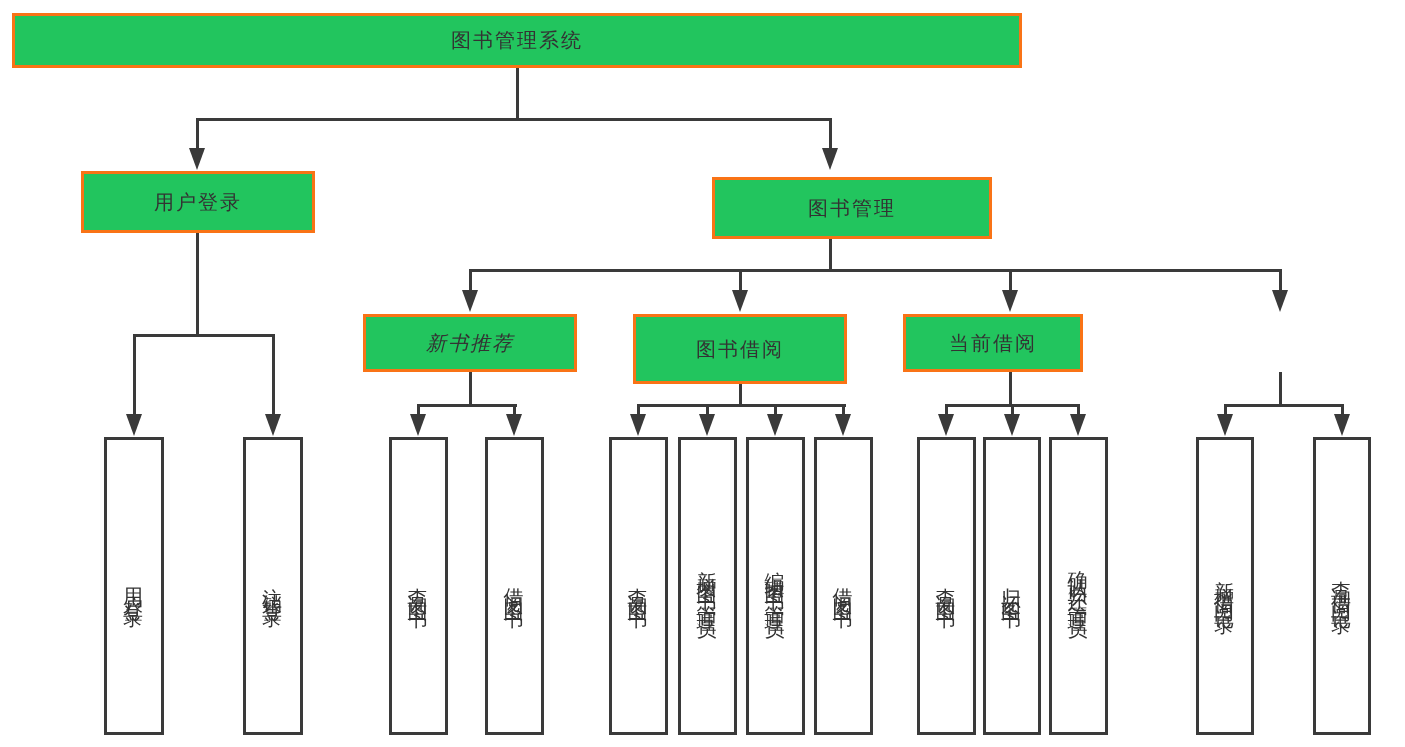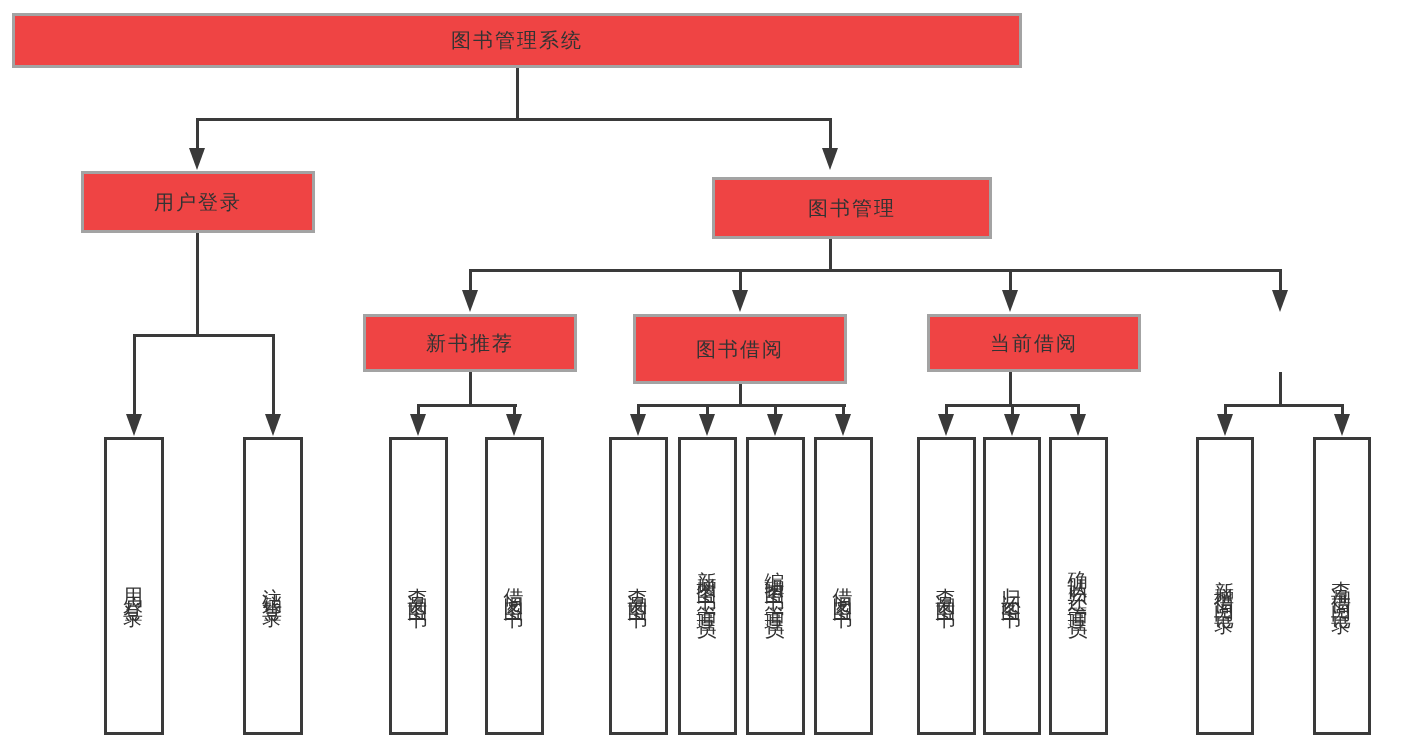--- a/index.html
+++ b/index.html
@@ -3,21 +3,21 @@
 <meta charset="utf-8">
 <style>
   * { margin:0; padding:0; box-sizing:border-box; }
   html,body { background:#ffffff; }
   body { font-family:"Liberation Sans", sans-serif; }
   .stage {
     position:relative; width:1405px; height:747px;
     background:#ffffff; overflow:hidden;
   }
   .box {
-    position:absolute; border:3px solid #a3a3a3; background:#ef4444;
+    position:absolute; border:3px solid #f97316; background:#22c55e;
     display:flex; align-items:center; justify-content:center;
     color:#333333; font-size:20px; letter-spacing:2px; z-index:2;
   }
   .vbox {
     position:absolute; border:3px solid #3a3a3a; background:#ffffff;
     display:flex; align-items:center; justify-content:center;
     color:#333333; font-size:20px; z-index:2;
   }
   .vtext { writing-mode:vertical-rl; letter-spacing:7px; }
   .line { position:absolute; background:#3a3a3a; z-index:1; }
@@ -42,29 +42,29 @@
   </div>
 
   <div class="box" style="left:81px; top:171px; width:234px; height:62px;">
     <span>用户登录</span>
   </div>
 
   <div class="box" style="left:712px; top:177px; width:280px; height:62px;">
     <span>图书管理</span>
   </div>
 
-  <div class="box" style="left:363px; top:314px; width:214px; height:58px;">
+  <div class="box" style="left:363px; top:314px; width:214px; height:58px;font-style:italic;">
     <span>新书推荐</span>
   </div>
 
   <div class="box" style="left:633px; top:314px; width:214px; height:70px;">
     <span>图书借阅</span>
   </div>
 
-  <div class="box" style="left:903px; top:314px; width:214px; height:58px;margin-left:24px;">
+  <div class="box" style="left:903px; top:314px; width:180px; height:58px;">
     <span>当前借阅</span>
   </div>
 
 
   <div class="vbox" style="left:104px; top:437px; width:60px; height:298px;">
     <span class="vtext">用户登录</span>
   </div>
 
   <div class="vbox" style="left:243px; top:437px; width:60px; height:298px;">
     <span class="vtext">注销登录</span>

